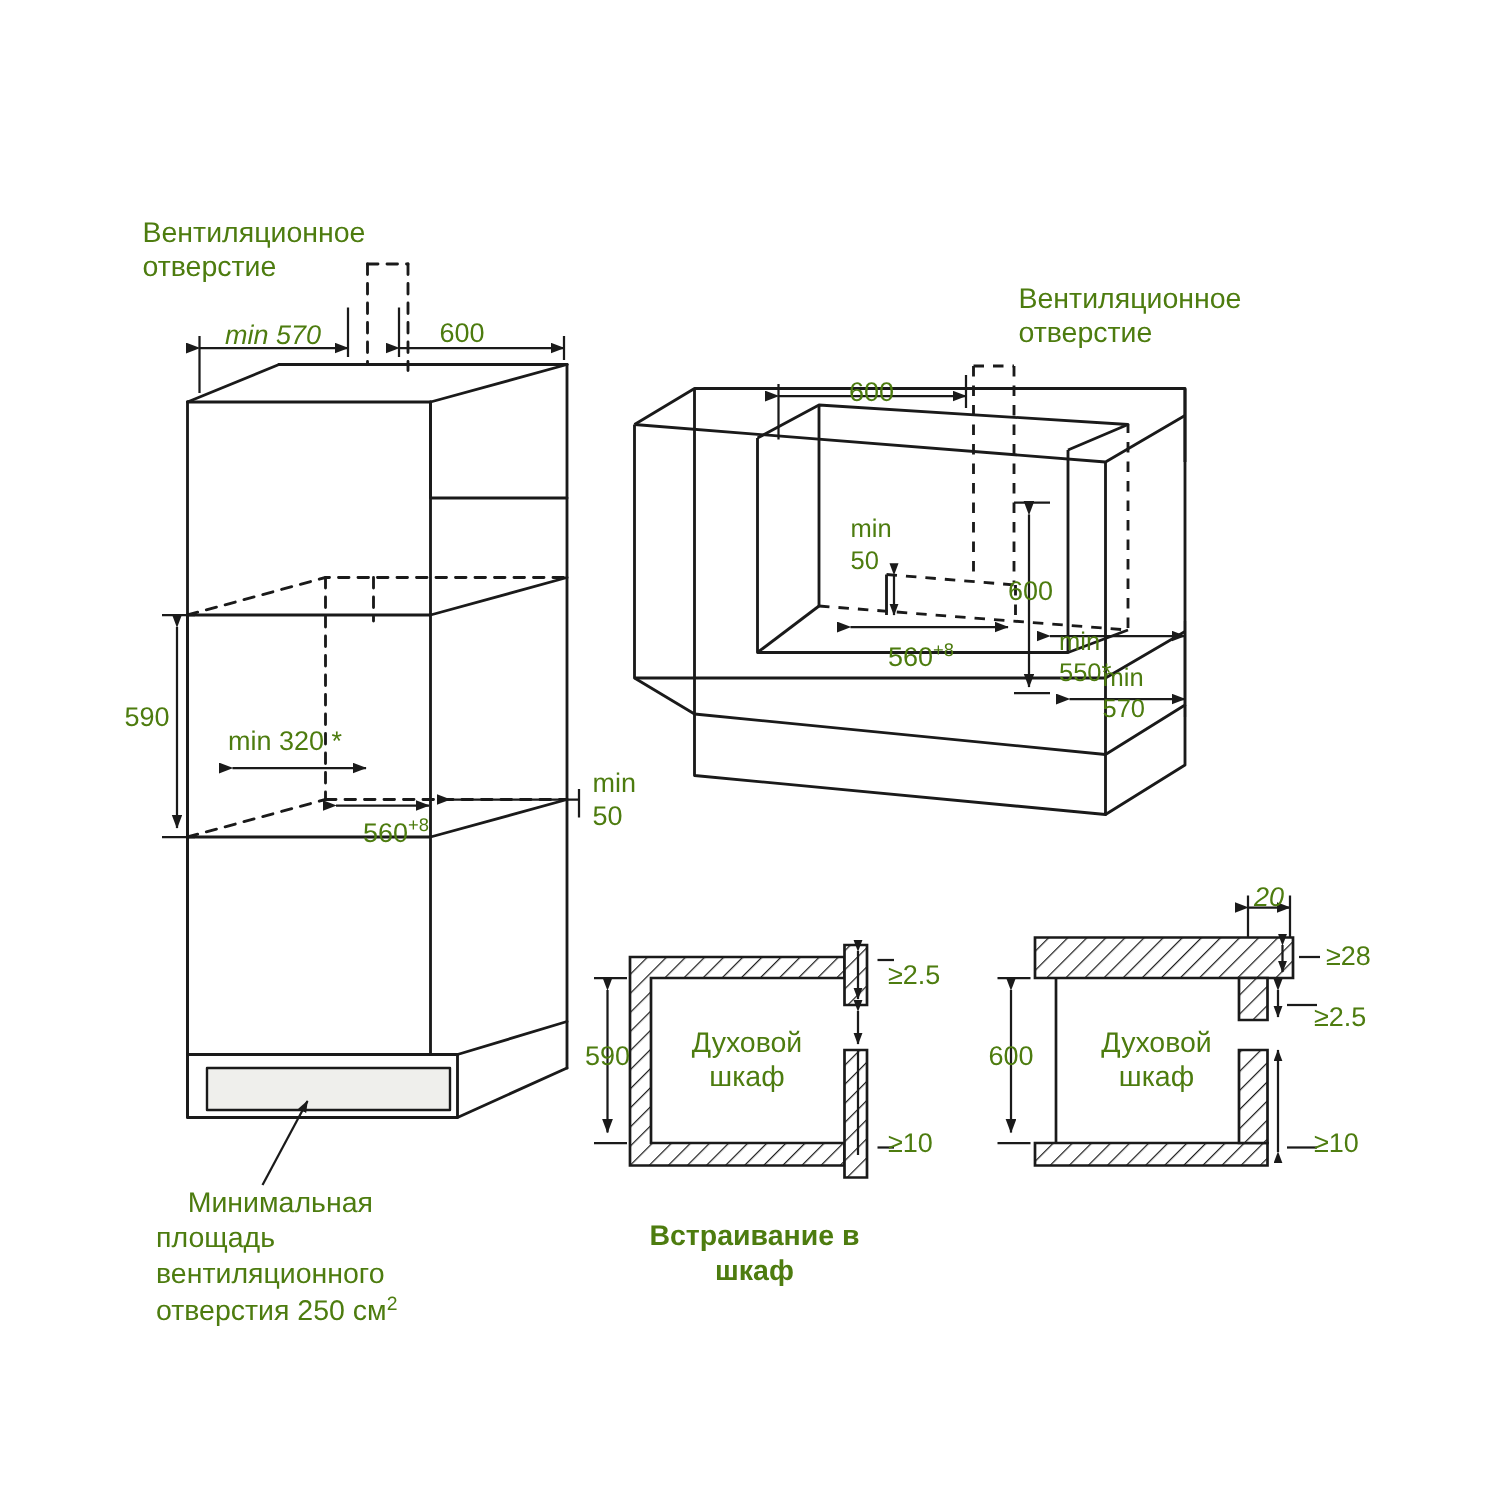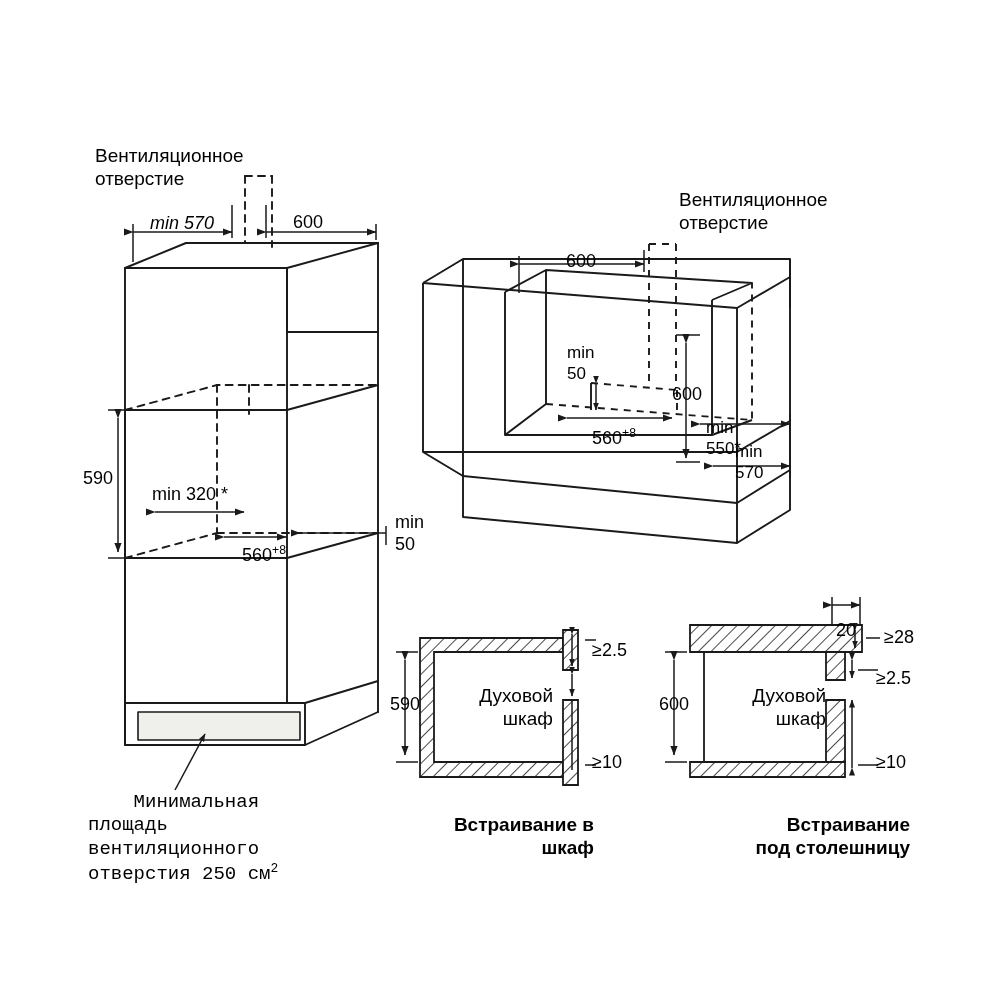--- a/index.html
+++ b/index.html
@@ -24,28 +24,28 @@
     left: 0;
     top: 0;
     width: 1000px;
     height: 1000px;
   }
   .lbl {
     position: absolute;
     font-family: "Liberation Sans", sans-serif;
     white-space: pre;
     line-height: 1.22;
-    color: #000000;
+    color: #4d7c0f;
   }
   .t17 { font-size: 17px; }
   .t18 { font-size: 18px; }
   .t19 { font-size: 19px; }
   .bold { font-weight: bold; }
   .ital { font-style: italic; }
-  .ctr { text-align: right; }
+  .ctr { text-align: center; }
   .sup { font-size: 0.68em; vertical-align: super; }
 </style>
 </head>
 <body>
 
 <div id="stage">
 
   <svg class="layer" viewBox="0 0 1000 1000">
     <defs>
       <pattern id="hatch" width="9" height="9" patternTransform="rotate(45)" patternUnits="userSpaceOnUse">
@@ -199,21 +199,21 @@
 
   <div class="lbl t18" style="left:152px; top:484px;">min 320 *</div>
 
   <div class="lbl t18" style="left:222px; top:521px;">
     <span>560</span><span class="sup">+8</span>
   </div>
 
   <div class="lbl t18" style="left:395px; top:512px;">min
 50</div>
 
-  <div class="lbl t19" style="left:88px; top:768px;font-family:Liberation Mono, monospace;">
+  <div class="lbl t19" style="left:104px; top:768px;">
     <span>Минимальная
 площадь
 вентиляционного
 отверстия 250 см</span><span class="sup">2</span>
   </div>
 
   <div class="lbl t19" style="left:679px; top:188px;">Вентиляционное
 отверстие</div>
 
   <div class="lbl t18" style="left:566px; top:251px;">600</div>
@@ -243,24 +243,22 @@
   <div class="lbl t18" style="left:592px; top:752px;">≥10</div>
 
   <div class="lbl t19 bold ctr" style="left:412px; top:813px; width:182px;">Встраивание в
 шкаф</div>
 
   <div class="lbl t19 ctr" style="left:716px; top:684px; width:110px;">Духовой
 шкаф</div>
 
   <div class="lbl t18" style="left:659px; top:694px;">600</div>
 
-  <div class="lbl t18" style="left:836px; top:620px;">20</div>
+  <div class="lbl t18" style="left:836px; top:588px;font-style:italic;">20</div>
 
   <div class="lbl t18" style="left:884px; top:627px;">≥28</div>
 
   <div class="lbl t18" style="left:876px; top:668px;">≥2.5</div>
 
   <div class="lbl t18" style="left:876px; top:752px;">≥10</div>
 
-  <div class="lbl t19 bold ctr" style="left:710px; top:813px; width:200px;">Встраивание
-под столешницу</div>
 
 </div>
 
 </body></html>

